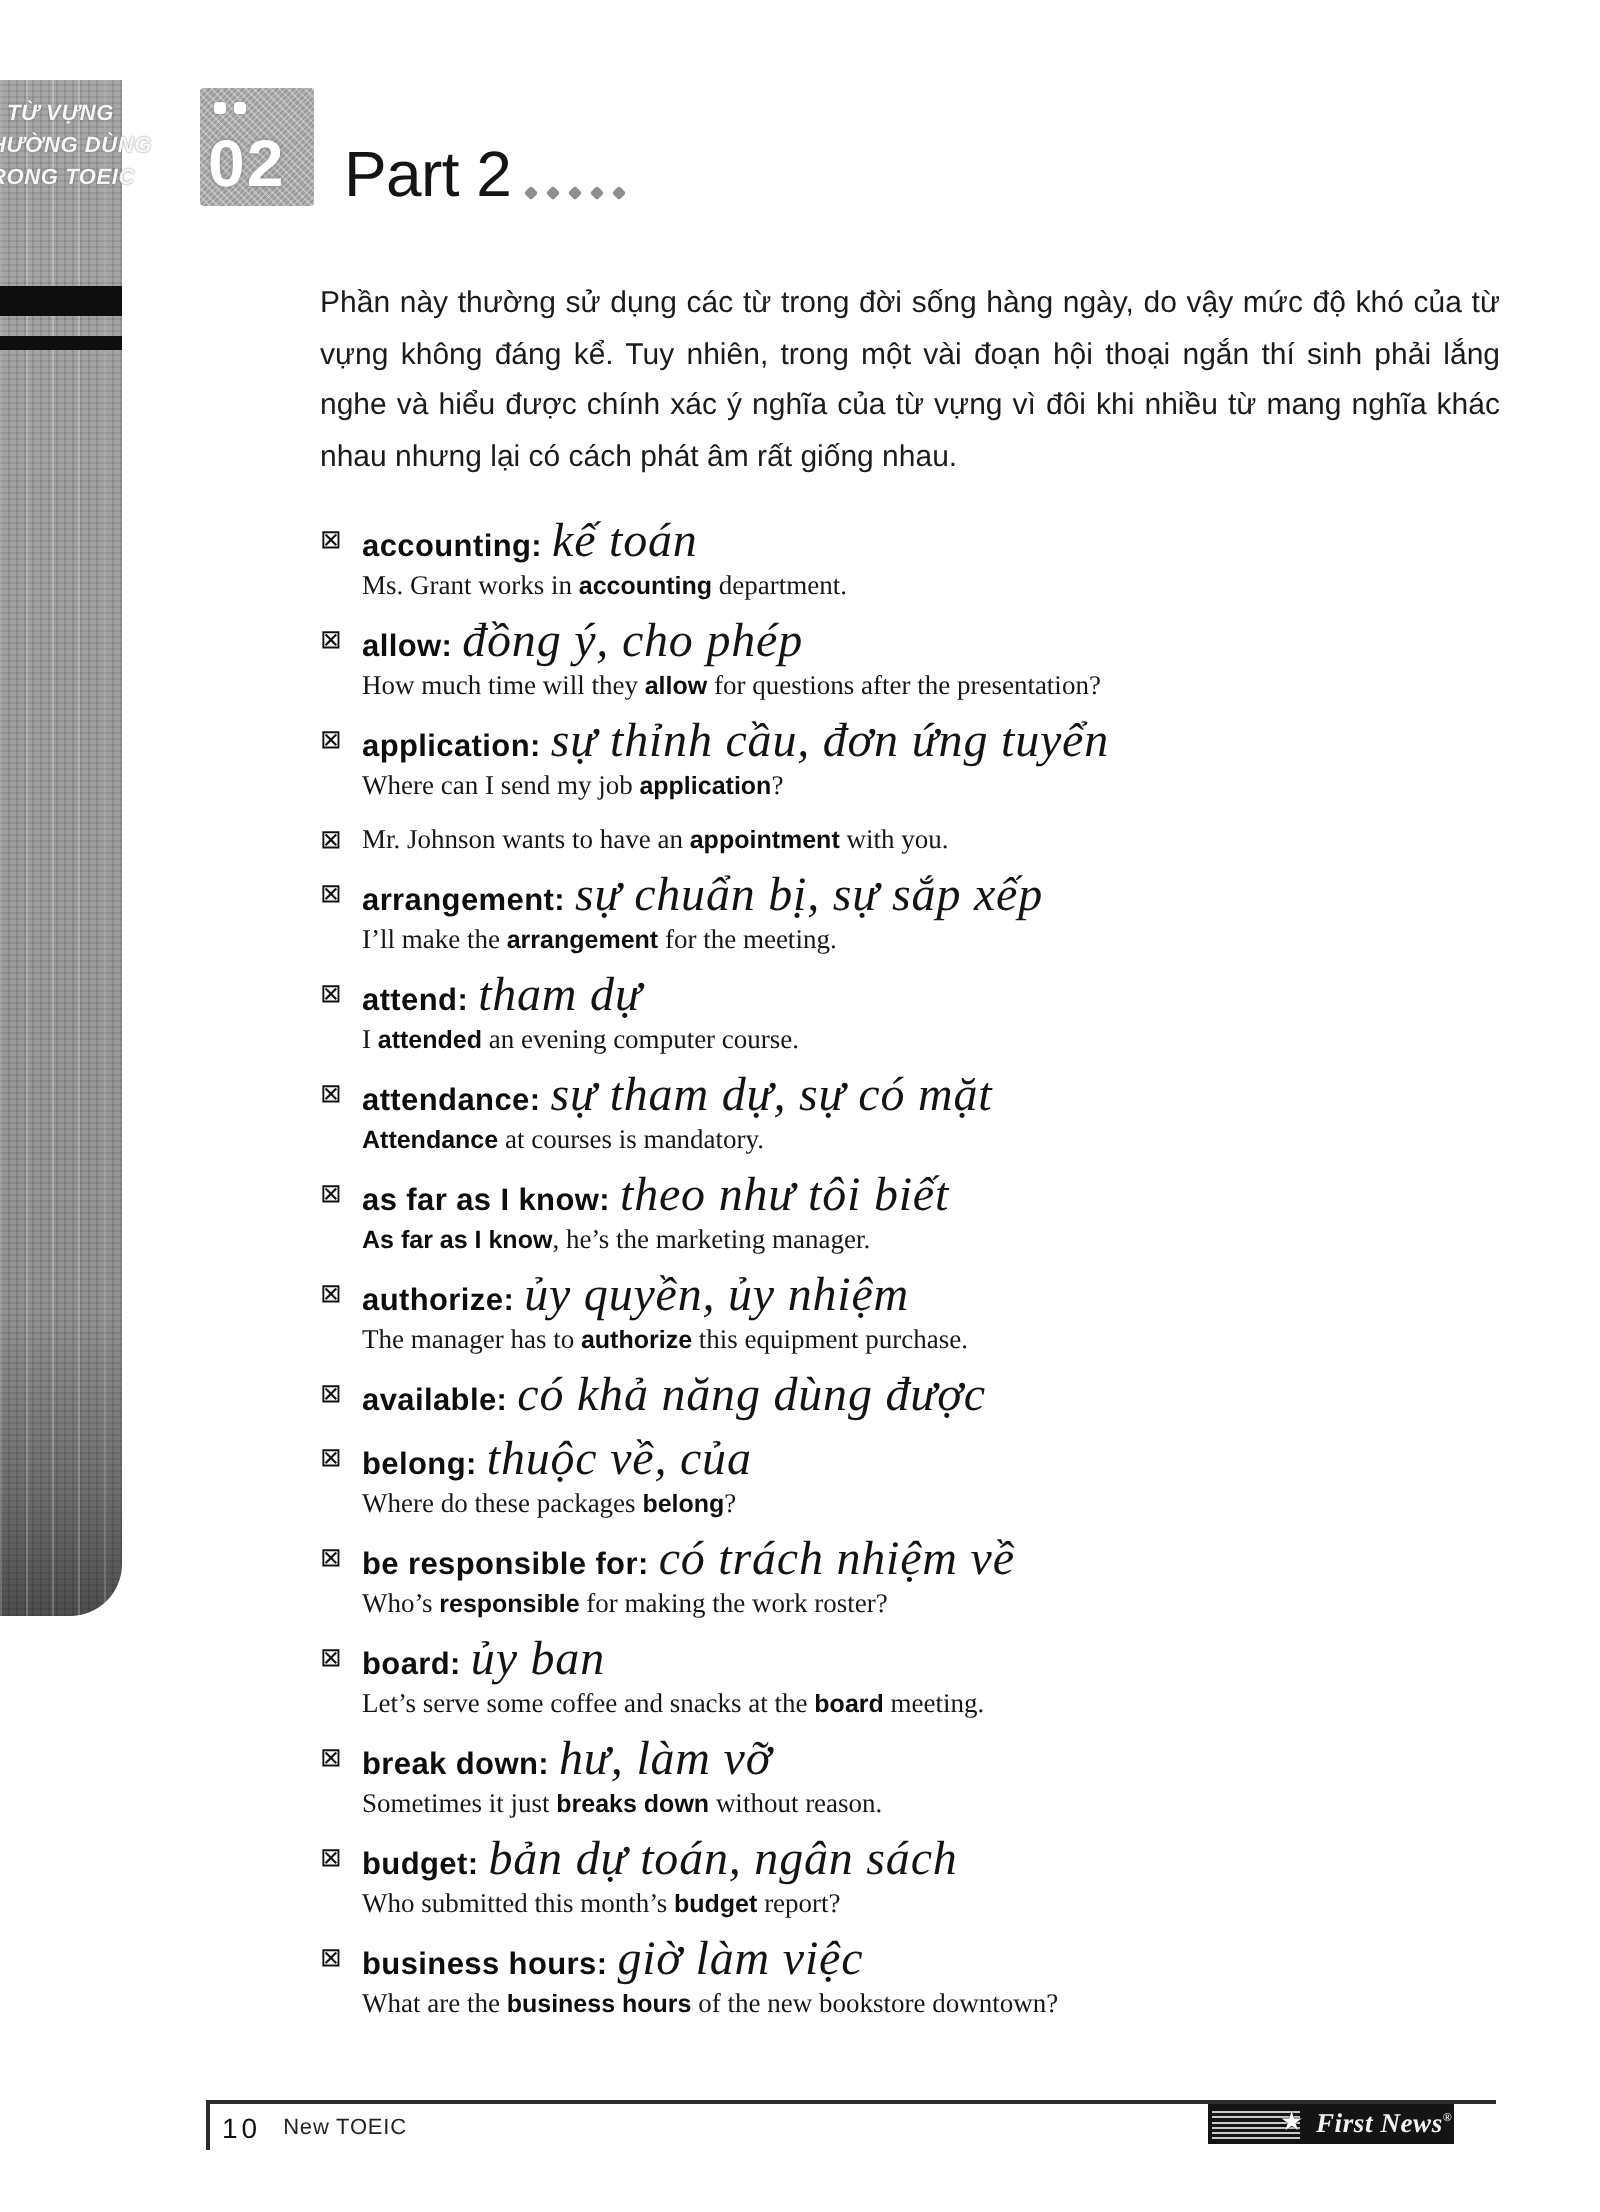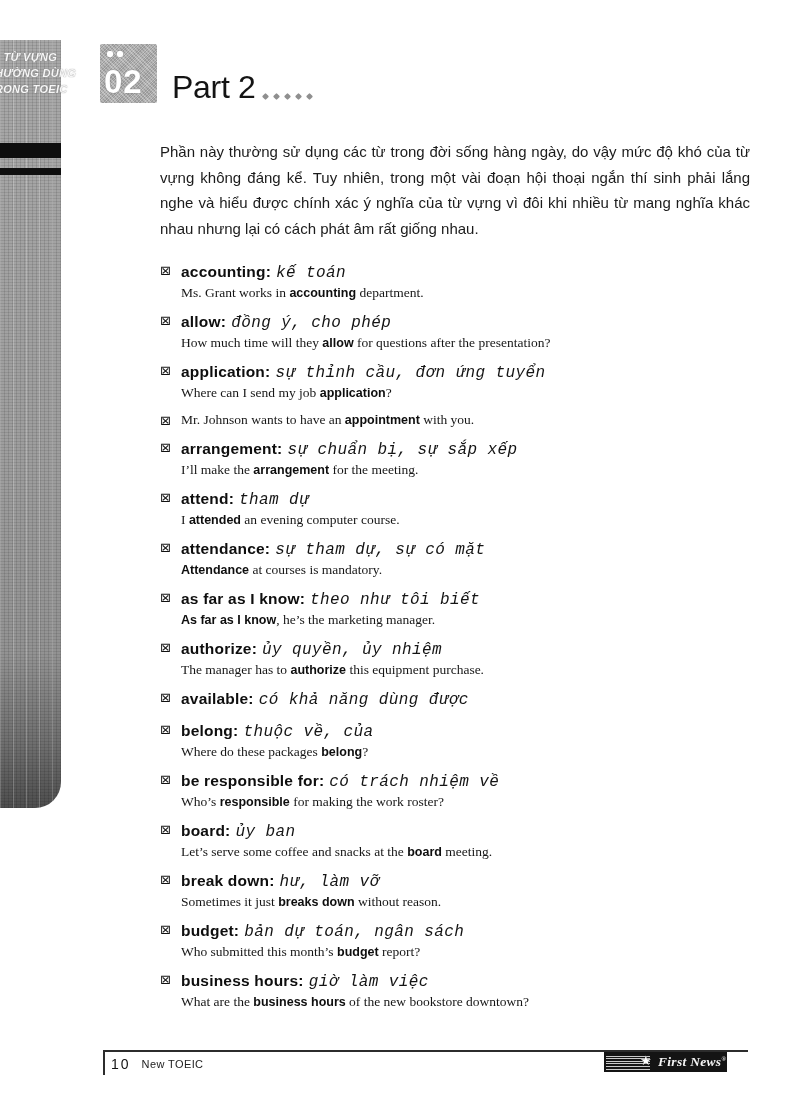--- a/index.html
+++ b/index.html
@@ -64,22 +64,22 @@
 
   
   .vocab { position:absolute; left:160px; top:262px; width:596px; }
   .entry { position:relative; padding-left:21px; margin-bottom:11px; }
   .bullet {
     position:absolute; left:0; top:2px; font-size:13px; color:#111;
     font-family:"DejaVu Sans", sans-serif; line-height:14px;
   }
   .head { font-weight:bold; font-size:15.5px; line-height:19px; color:#0e0e0e; letter-spacing:.2px; }
   .trans {
-    font-family:Liberation Mono, monospace; font-style:italic; font-weight:normal;
-    font-size:16px; letter-spacing:.4px; color:#141414; margin-left:5px;
+    font-family:Liberation Serif, serif; font-style:italic; font-weight:normal;
+    font-size:24px; letter-spacing:.4px; color:#141414; margin-left:5px;
   }
   .ex {
     font-family:"Liberation Serif","DejaVu Serif",serif; font-size:13.5px; line-height:16px;
     color:#161616; margin-top:2px;
   }
   .ex b { font-family:"Liberation Sans", sans-serif; font-size:12.5px; font-weight:bold; color:#0e0e0e; }
 
   
   .footer-rule { position:absolute; left:103px; top:1050px; width:645px; height:2px; background:#2c2c2c; }
   .footer-tick { position:absolute; left:103px; top:1050px; width:2px; height:25px; background:#2c2c2c; }

